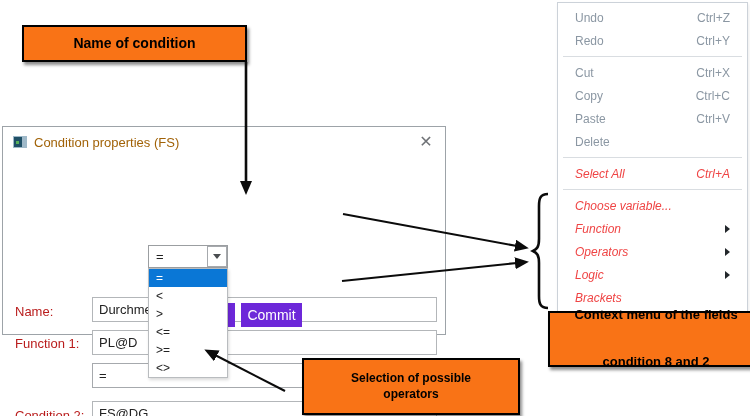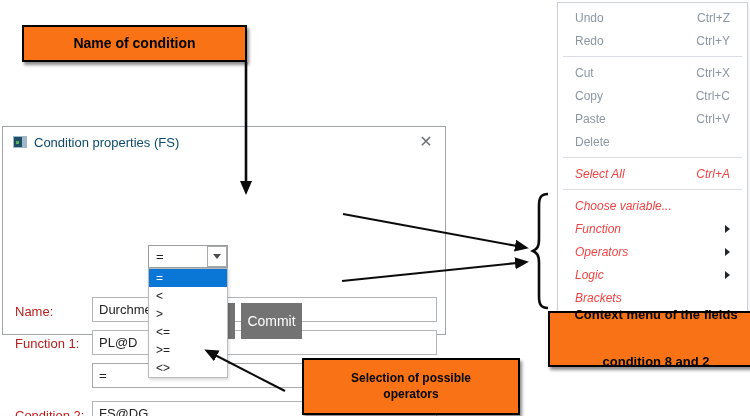--- a/index.html
+++ b/index.html
@@ -15,21 +15,21 @@
   #callout-operators{left:302px;top:358px;width:218px;height:57px;font-size:12px;}
   #callout-context{left:548px;top:311px;width:216px;height:56px;font-size:13px;gap:30px;}
 
   
   #dialog{position:absolute;left:2px;top:126px;width:444px;height:209px;background:#fff;
           border:1px solid #9da3a8;box-sizing:border-box;}
   #dialog-titlebar{position:absolute;left:0;top:0;width:100%;height:30px;}
   #dialog-icon{position:absolute;left:10px;top:9px;width:14px;height:12px;background:#9fb9c9;}
   #dialog-icon .inner{position:absolute;left:1px;top:1px;width:8px;height:10px;background:#1f4f66;}
   #dialog-icon .dot{position:absolute;left:3px;top:5px;width:3px;height:3px;background:#58b05a;}
-  #dialog-title{position:absolute;left:31px;top:8px;font-size:13px;color:#0c4a6e;}
+  #dialog-title{position:absolute;left:31px;top:8px;font-size:13px;color:#a16207;}
   #dialog-close{position:absolute;right:8px;top:4px;width:22px;height:22px;color:#6f7276;
                 font-size:16px;line-height:22px;text-align:center;cursor:default;}
 
   .fld-label{position:absolute;left:12px;font-size:13px;color:#b91c1c;}
   .fld-input{position:absolute;left:89px;width:345px;height:25px;box-sizing:border-box;
              border:1px solid #b3b6b9;font-family:"Liberation Sans",sans-serif;
              font-size:13px;color:#222;padding:0 6px;background:#fff;outline:none;}
 
   
   #combo-wide{position:absolute;left:89px;top:236px;width:302px;height:25px;box-sizing:border-box;
@@ -42,21 +42,21 @@
 
   
   #combo-open{position:absolute;left:148px;top:245px;width:80px;height:23px;box-sizing:border-box;
               border:1px solid #9b9ea1;background:#fff;font-size:13px;color:#222;z-index:30;}
   #combo-open .val{position:absolute;left:7px;top:3px;}
   #operator-list{position:absolute;left:148px;top:268px;width:80px;box-sizing:border-box;
                  border:1px solid #b9bcbf;background:#fff;z-index:30;box-shadow:1px 2px 3px rgba(0,0,0,.15);}
   .op-item{height:18px;line-height:18px;padding-left:7px;font-size:12px;color:#222;}
   .op-item.selected{background:#0a77d6;color:#fff;}
 
-  .btn{position:absolute;height:36px;background:#737373;color:#fff;font-size:14px;
+  .btn{position:absolute;height:24px;background:#6d28d9;color:#fff;font-size:14px;
        display:flex;align-items:center;justify-content:center;box-sizing:border-box;}
   #btn-hidden{left:168px;top:176px;width:64px;z-index:10;}
   #btn-commit{left:238px;top:176px;width:61px;z-index:10;}
 
   
   #context-menu{position:absolute;left:557px;top:2px;width:191px;box-sizing:border-box;
                 border:1px solid #ccd2d9;background:#fff;padding:3px 4px;
                 box-shadow:1px 2px 3px rgba(0,0,0,.08);}
   .menu-item{height:23px;display:flex;align-items:center;justify-content:space-between;
              padding:0 13px;font-size:12px;}

